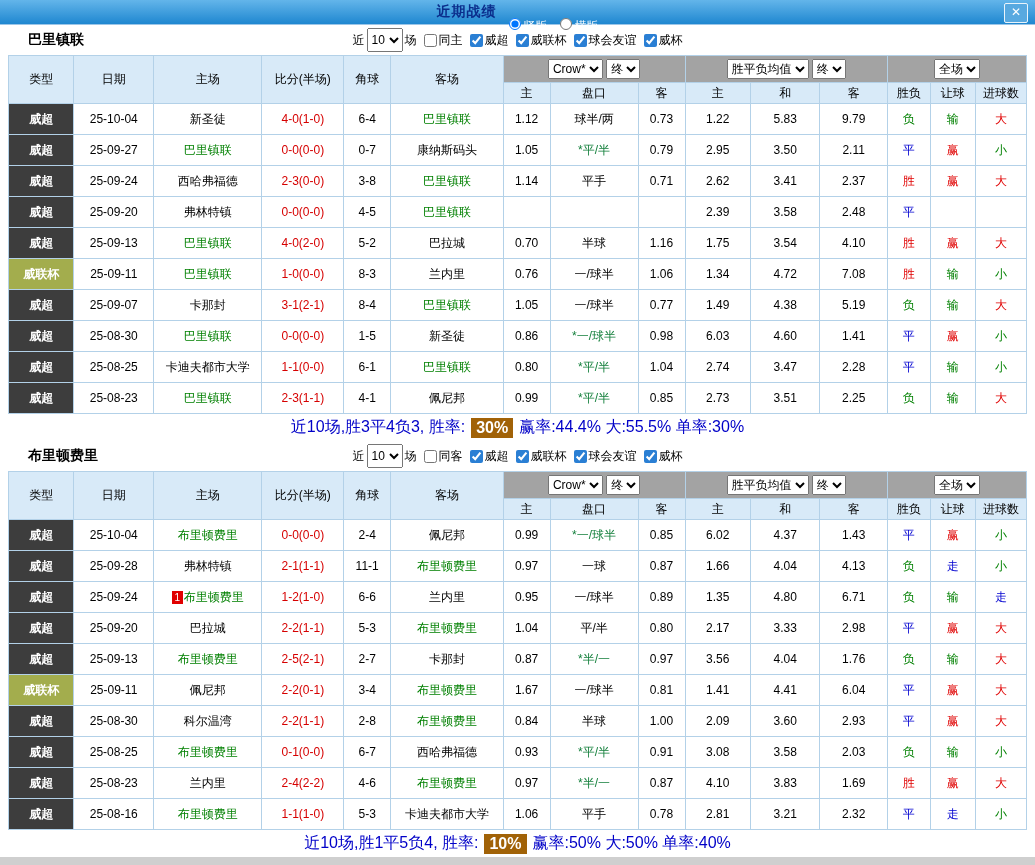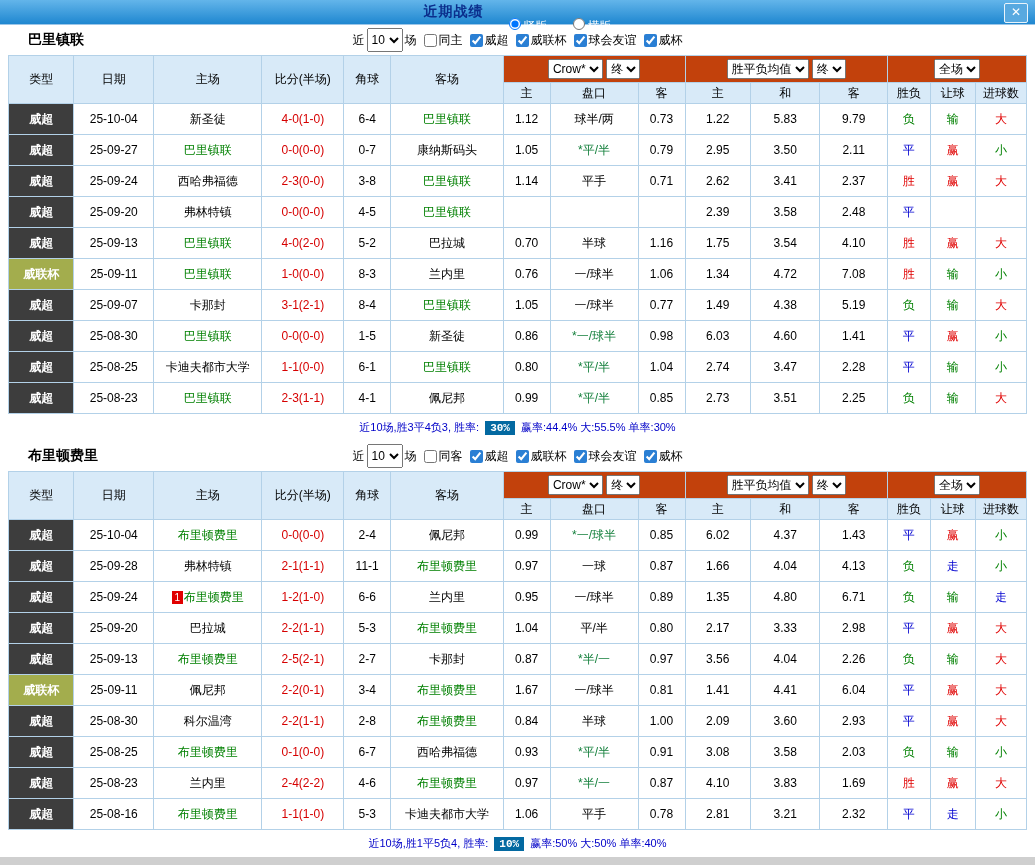--- a/index.html
+++ b/index.html
@@ -1,49 +1,49 @@
 <!DOCTYPE html>
 <html><head>
 <meta charset="utf-8">
 <style>
   html,body{margin:0;padding:0;}
   body{width:1035px;font-family:"Liberation Sans","DejaVu Sans",sans-serif;background:#fff;color:#000;}
-  .topbar{height:24px;background:linear-gradient(180deg,#63b5ea,#1f87d0);display:flex;align-items:center;justify-content:center;position:relative;gap:25px;border-bottom:1px solid #9cc6e8;}
+  .topbar{height:24px;background:linear-gradient(180deg,#63b5ea,#1f87d0);display:flex;align-items:center;justify-content:center;position:relative;gap:12px;border-bottom:1px solid #9cc6e8;}
   .topbar .title{color:#0b2e8c;font-weight:bold;font-size:14px;letter-spacing:1px;}
   .layout-radio{display:inline-flex;align-items:flex-start;gap:3px;color:#fff;font-size:12px;cursor:pointer;margin-top:29px;}
   .layout-radio input{width:12px;height:12px;margin:0;}
   .close-btn{position:absolute;right:7px;top:3px;width:22px;height:18px;background:#58a9e0;border:1px solid #eaf4fb;color:#fff;font-size:12px;line-height:16px;text-align:center;border-radius:2px;cursor:pointer;}
   .block{padding:0 8px;}
   .team-row{height:30px;position:relative;display:flex;align-items:center;justify-content:center;}
   .team-name{position:absolute;left:20px;font-size:14px;font-weight:bold;}
   .filters{display:flex;align-items:center;font-size:12px;gap:2px;}
   .filters select{font-size:12px;height:24px;}
   .cb{display:inline-flex;align-items:center;margin-left:5px;cursor:pointer;}
   .cb input{margin:0 2px 0 0;width:13px;height:13px;accent-color:#2a7fd4;}
   table{width:100%;border-collapse:collapse;table-layout:fixed;font-size:12px;}
   th,td{border:1px solid #b3d1e8;text-align:center;padding:0;overflow:hidden;white-space:nowrap;}
   th{font-weight:normal;}
   .hb{background:#d8eaf8;}
   thead tr.r1 th{height:26px;}
   thead tr.r2 th{height:20px;}
-  .selcell{background:#c2410c;}
+  .selcell{background:#a3a3a3;}
   .selcell select{font-size:12px;height:20px;max-width:60%;}
   tbody td{height:30px;}
   .type{color:#fff;font-weight:bold;}
   .type.lg{background:#3d3d3d;}
   .type.cup{background:#a3ad4d;}
   .self{color:#008000;}
   .score{color:#d60000;}
   .star{color:#15803d;}
   .c-red{color:#e00000;}
   .c-blue{color:#0000d0;}
   .c-green{color:#008000;}
   .rc{display:inline-block;background:#e00000;color:#fff;font-size:10px;line-height:13px;width:11px;height:13px;margin-right:1px;}
-  .summary{height:27px;display:flex;align-items:center;justify-content:center;gap:6px;font-size:11px;color:#0000c8;}
-  .rate-badge{background:#0369a1;color:#fff;padding:1px 5px;font-weight:bold;font-family:Liberation Mono, monospace;}
+  .summary{height:27px;display:flex;align-items:center;justify-content:center;gap:6px;font-size:16px;color:#0000c8;}
+  .rate-badge{background:#a16207;color:#fff;padding:1px 5px;font-weight:bold;}
   .footer-strip{height:9px;background:#cfcfcf;}
 </style>
 </head>
 <body>
 
 <div>
 
   <div class="topbar">
     <span class="title">近期战绩</span>
     <label class="layout-radio">
@@ -469,21 +469,21 @@
             <td>25-09-13</td>
             <td class="self">布里顿费里</td>
             <td class="score">2-5(2-1)</td>
             <td>2-7</td>
             <td>卡那封</td>
             <td>0.87</td>
             <td class="star">*半/一</td>
             <td>0.97</td>
             <td>3.56</td>
             <td>4.04</td>
-            <td>2.26</td>
+            <td>1.76</td>
             <td class="c-green">负</td>
             <td class="c-green">输</td>
             <td class="c-red">大</td>
           </tr>
           <tr>
             <td class="type cup">威联杯</td>
             <td>25-09-11</td>
             <td>佩尼邦</td>
             <td class="score">2-2(0-1)</td>
             <td>3-4</td>

